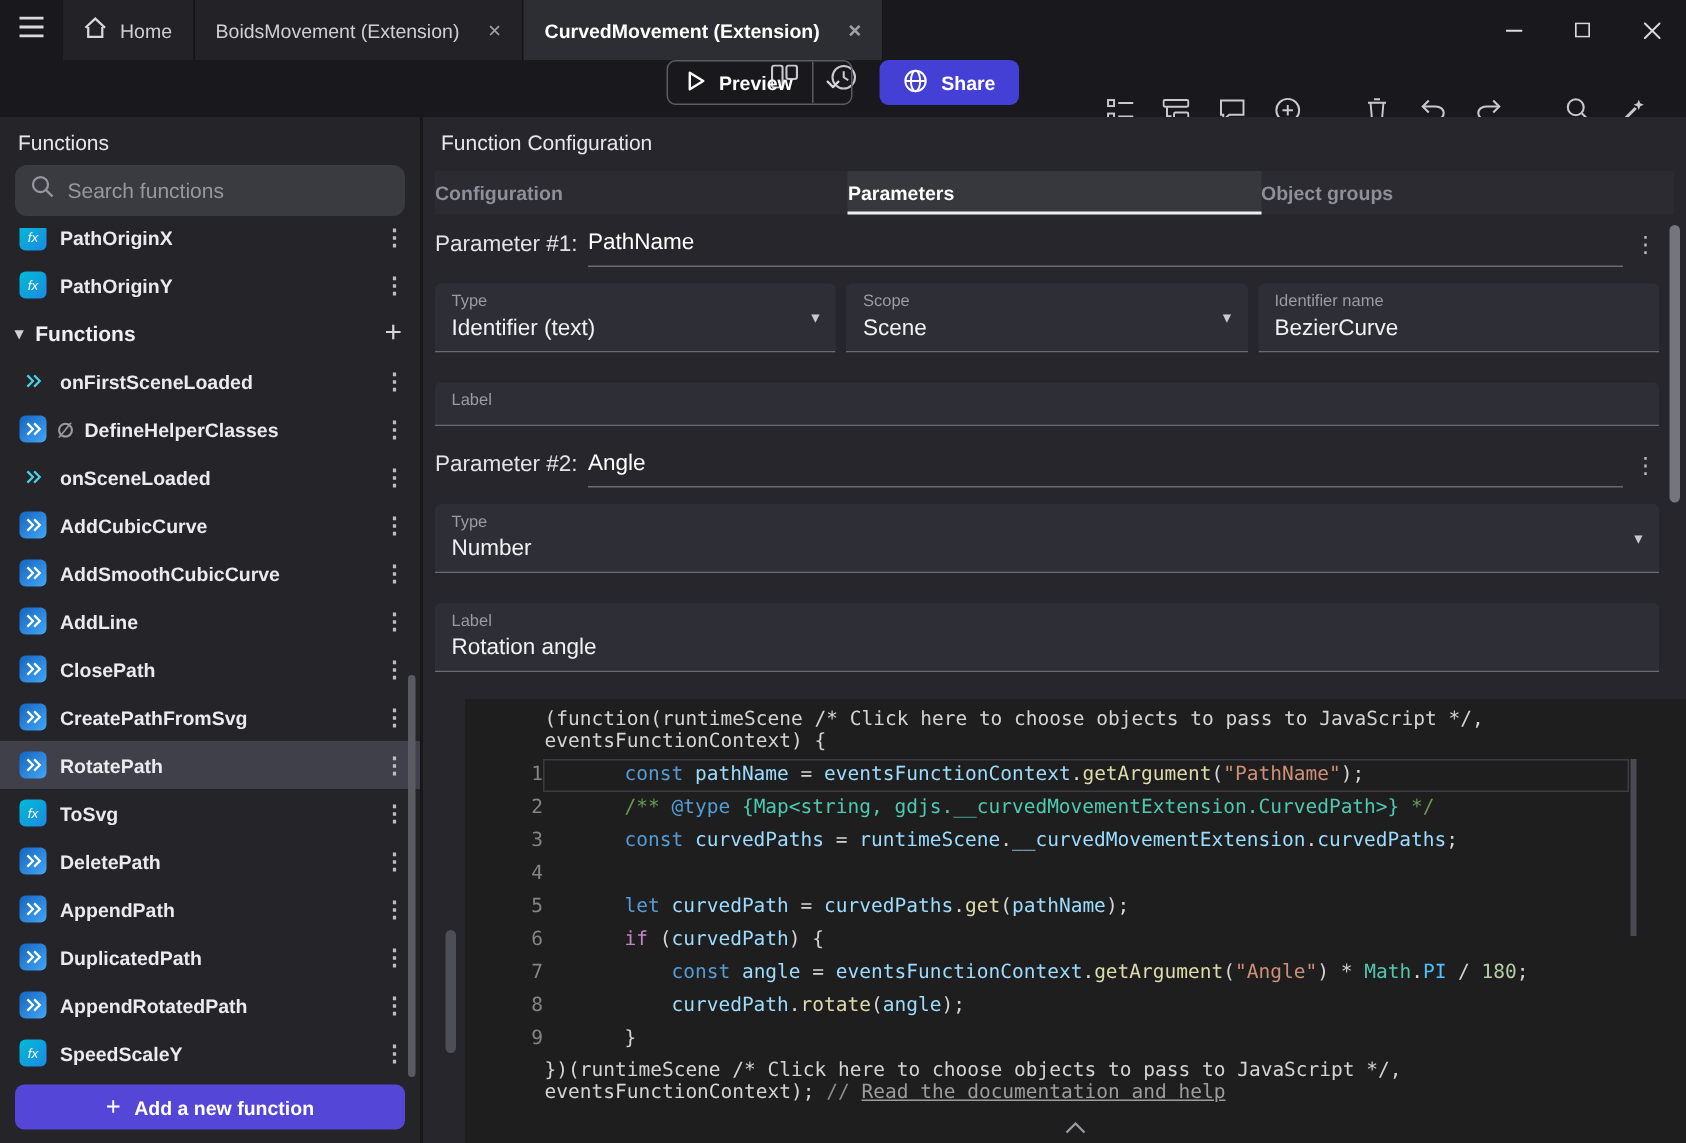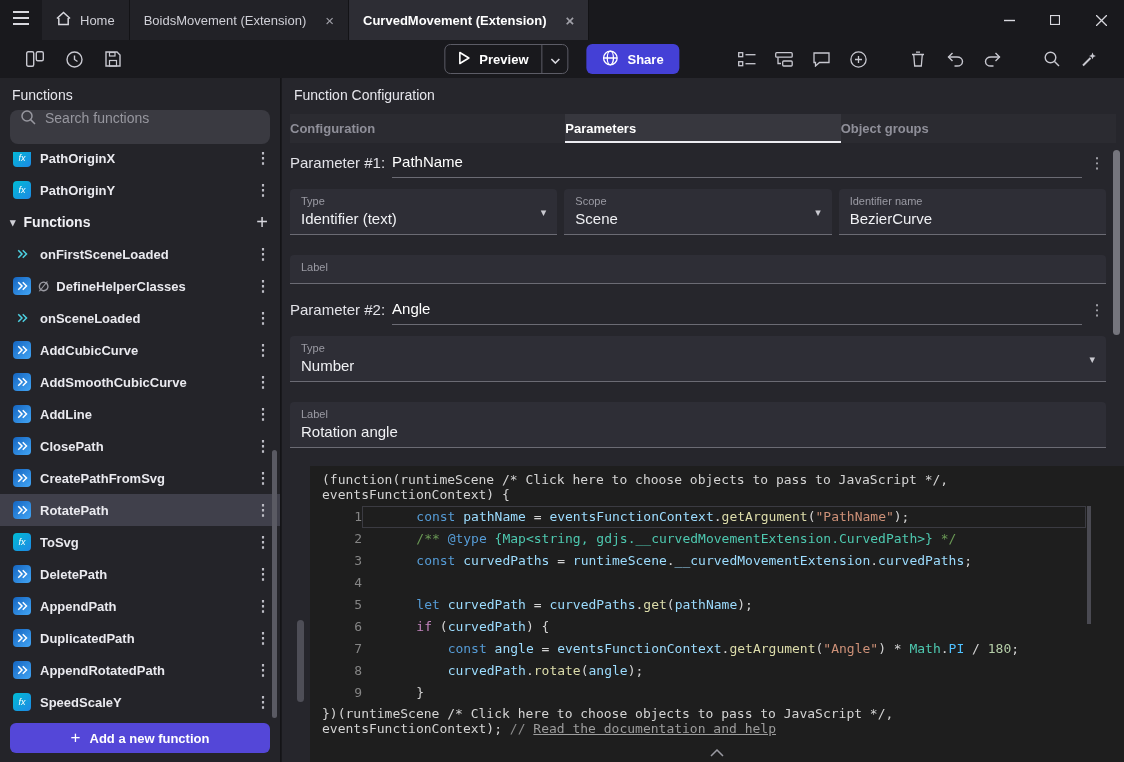--- a/index.html
+++ b/index.html
@@ -9,35 +9,35 @@
   
   .titlebar { position:absolute; top:0; left:0; right:0; height:40px; display:flex; align-items:stretch; background:#19191d; }
   .hamburger { width:42px; display:flex; align-items:center; justify-content:center; cursor:pointer; }
   .tab { display:flex; align-items:center; gap:9px; padding:0 14px; background:#222227; border-right:1px solid #131316; font-size:13px; color:#cfcfd6; cursor:pointer; white-space:nowrap; }
   .tab.active { background:#2d2d34; color:#ffffff; font-weight:bold; }
   .tab-close { margin-left:10px; color:#a0a0a8; font-size:15px; line-height:1; }
   .winbtns { margin-left:auto; display:flex; align-items:stretch; }
   .winbtn { width:46px; display:flex; align-items:center; justify-content:center; cursor:pointer; }
 
   
-  .toolbar { position:absolute; top:40px; left:0; right:0; height:38px; background:#19191d; display:flex; align-items:center; padding:0 24px; }
+  .toolbar { position:absolute; top:40px; left:0; right:0; height:38px; background:#19191d; display:flex; align-items:center; padding:0 24px;flex-direction:column; }
   .tb-group { display:flex; align-items:center; gap:17px; }
   .tb-icon { width:22px; height:22px; display:flex; align-items:center; justify-content:center; cursor:pointer; }
   .tb-center { position:absolute; left:50%; transform:translateX(-50%); display:flex; align-items:center; gap:18px; }
   .preview-btn { display:flex; align-items:stretch; height:30px; border:1px solid #5c5c66; border-radius:6px; overflow:hidden; cursor:pointer; }
   .preview-main { display:flex; align-items:center; gap:9px; padding:0 13px; font-size:13px; font-weight:bold; color:#fff; }
   .preview-arrow { display:flex; align-items:center; justify-content:center; width:26px; border-left:1px solid #5c5c66; }
   .share-btn { display:flex; align-items:center; gap:9px; height:30px; padding:0 16px; background:#4440d6; border-radius:6px; color:#fff; font-size:13px; font-weight:bold; cursor:pointer; }
   .tb-right { margin-left:auto; display:flex; align-items:center; gap:15px; }
   .tb-gap { width:8px; }
 
   
   .sidebar { position:absolute; top:78px; left:0; width:281px; bottom:0; background:#242429; border-right:1px solid #141417; display:flex; flex-direction:column; }
   .sidebar-title { padding:9px 12px 7px; font-size:14px; color:#e6e6ec; }
-  .search-box { margin:0 10px 8px; height:34px; background:#3a3a41; border-radius:8px; display:flex; align-items:flex-start; gap:9px; padding:0 11px; flex:none; }
+  .search-box { margin:0 10px 8px; height:34px; background:#3a3a41; border-radius:8px; display:flex; align-items:center; gap:9px; padding:0 11px; flex:none; }
   .search-box input { flex:1; background:transparent; border:none; outline:none; color:#e8e8ec; font-size:14px; font-family:"Liberation Sans",sans-serif; }
   .search-box input::placeholder { color:#97979f; }
   .fn-list { flex:1; overflow:hidden; }
   .fn-row { height:32px; display:flex; align-items:center; gap:9px; padding:0 8px 0 13px; font-size:13px; font-weight:600; color:#eaeaef; cursor:pointer; }
   .fn-row.selected { background:#40404b; }
   .fn-row .dots, .param-dots { color:#bcbcc4; font-size:15px; width:18px; text-align:center; cursor:pointer; }
   .fn-row .dots { margin-left:auto; }
   .fn-label { white-space:nowrap; overflow:hidden; text-overflow:ellipsis; }
   .badge { color:#9a9aa2; font-size:13px; margin:0 -2px; }
   .fn-section { height:32px; display:flex; align-items:center; gap:8px; padding:0 12px 0 10px; font-size:14px; font-weight:bold; color:#f0f0f4; cursor:pointer; }
@@ -69,21 +69,21 @@
   .field.full { margin-top:20px; }
   .mt9 { margin-top:9px; }
   .mt16 { margin-top:16px; }
   .cfg-scrollbar { position:absolute; right:4px; top:72px; width:7px; height:185px; background:#75757d; border-radius:4px; }
   .panel-scrollbar { position:absolute; left:15px; top:542px; width:7px; height:82px; background:#4e4e57; border-radius:4px; }
 
   
   .code-wrap { position:absolute; left:28px; right:0; top:388px; bottom:0; background:#1e1e1e; font-family:"DejaVu Sans Mono", monospace; font-size:13px; color:#d4d4d4; }
   .code-header, .code-footer { padding-left:12px; }
   .code-header { padding-top:6px; }
-  .hf-line { line-height:15px; white-space:pre; }
+  .hf-line { line-height:15px; white-space:pre;margin-left:41px; }
   .code-lines { margin-top:4px; }
   .code-line { display:flex; height:22px; line-height:22px; }
   .ln { width:52px; flex:none; text-align:right; color:#858585; }
   .lc { flex:1; padding-left:23px; margin-right:38px; white-space:pre; }
   .code-line.current .lc { box-shadow:inset 0 0 0 1px #3b3b42; }
   .code-footer { padding-top:2px; }
   .ed-scrollbar { position:absolute; right:33px; top:40px; width:4px; height:118px; background:#4a4a52; }
   .collapse-caret { position:absolute; bottom:2px; left:50%; transform:translateX(-50%); cursor:pointer; }
 
   .tk-kw{color:#569cd6} .tk-ctrl{color:#c586c0} .tk-var{color:#9cdcfe} .tk-fn{color:#dcdcaa}

